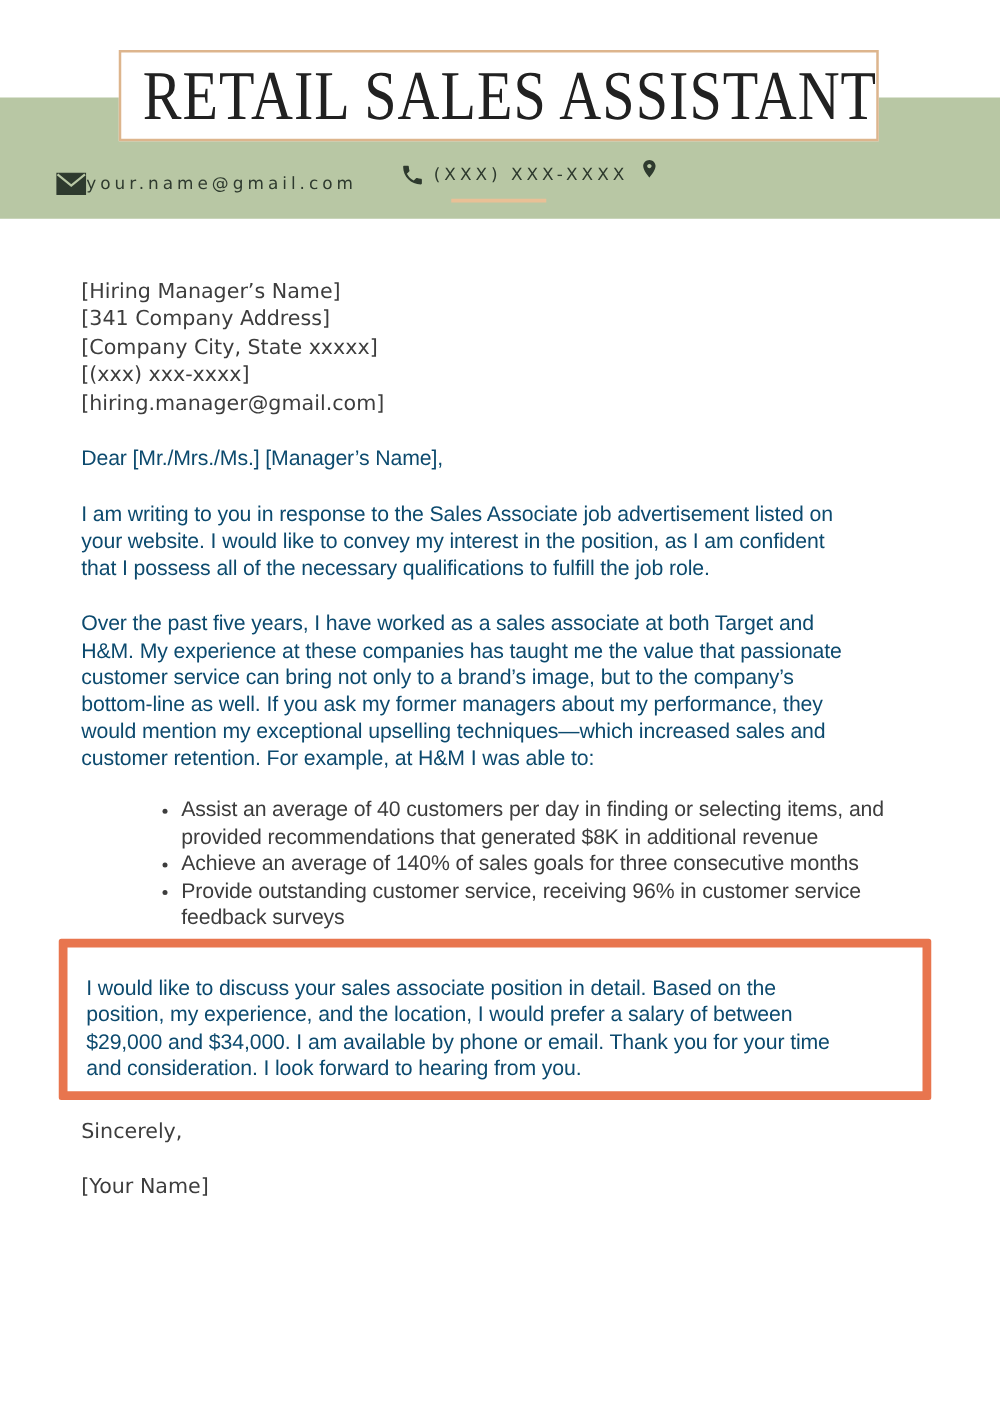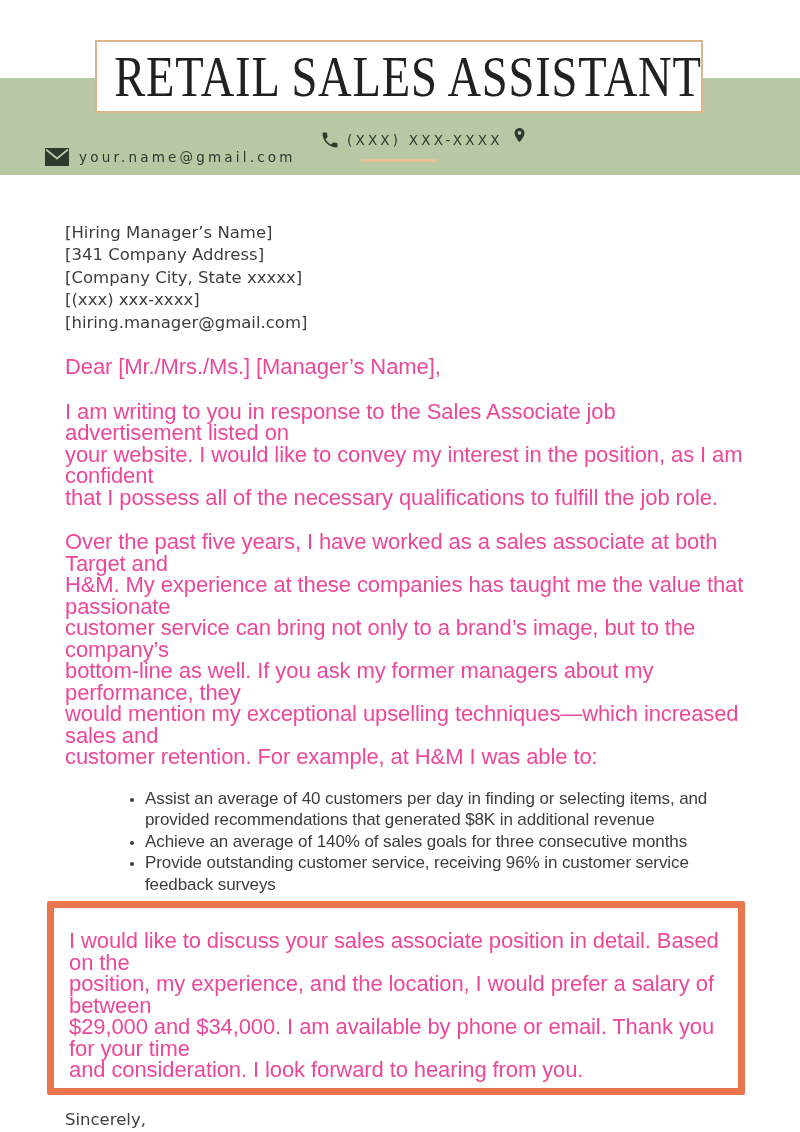--- a/index.html
+++ b/index.html
@@ -30,21 +30,21 @@
     white-space:nowrap;transform:scaleX(0.83);letter-spacing:1px;
   }
   .contact{
     position:absolute;z-index:3;display:flex;align-items:center;
     color:var(--ink);
   }
   .contact-text{
     font-family:"DejaVu Sans","Liberation Sans",sans-serif;
     font-size:13.5px;letter-spacing:3.2px;color:var(--ink);
   }
-  .email-group{left:45px;top:148px;gap:10px;}
+  .email-group{left:45px;top:138px;}
   .phone-group{left:320px;top:130px;gap:7px;}
   .phone-underline{
     position:absolute;left:361px;top:159px;width:76px;height:3px;
     background:var(--underline);z-index:3;
   }
   .address-group{left:511px;top:124px;gap:9px;align-items:flex-start;}
   .addr-lines span{
     display:block;font-family:"DejaVu Sans","Liberation Sans",sans-serif;
     font-size:13px;letter-spacing:2.8px;line-height:20px;color:var(--ink);
   }
@@ -53,21 +53,21 @@
   .letter-body{
     position:absolute;left:65px;top:222px;width:680px;z-index:1;
   }
   .pre{white-space:pre-line;}
   .wide{
     font-family:"DejaVu Sans","Liberation Sans",sans-serif;
     font-size:16.5px;line-height:22.4px;color:#3d3d3d;
   }
   .para{
     font-family:"Liberation Sans",sans-serif;
-    font-size:22px;line-height:21.5px;color:#ec4899;letter-spacing:-0.1px;
+    font-size:17px;line-height:21.5px;color:#0c4a6e;letter-spacing:-0.1px;
   }
   .date{margin:0 0 24px 0;}
   .recipient{margin:0 0 22px 0;}
   .salutation{margin:0 0 23px 0;}
   .p1{margin:0 0 23px 0;}
   .p2{margin:0 0 20px 0;}
   ul.bullets{margin:0;padding:0 0 0 48px;list-style:disc;}
   ul.bullets li{
     font-family:"Liberation Sans",sans-serif;font-size:17px;
     line-height:21.5px;color:#3d3d3d;letter-spacing:-0.1px;margin-left:32px;

